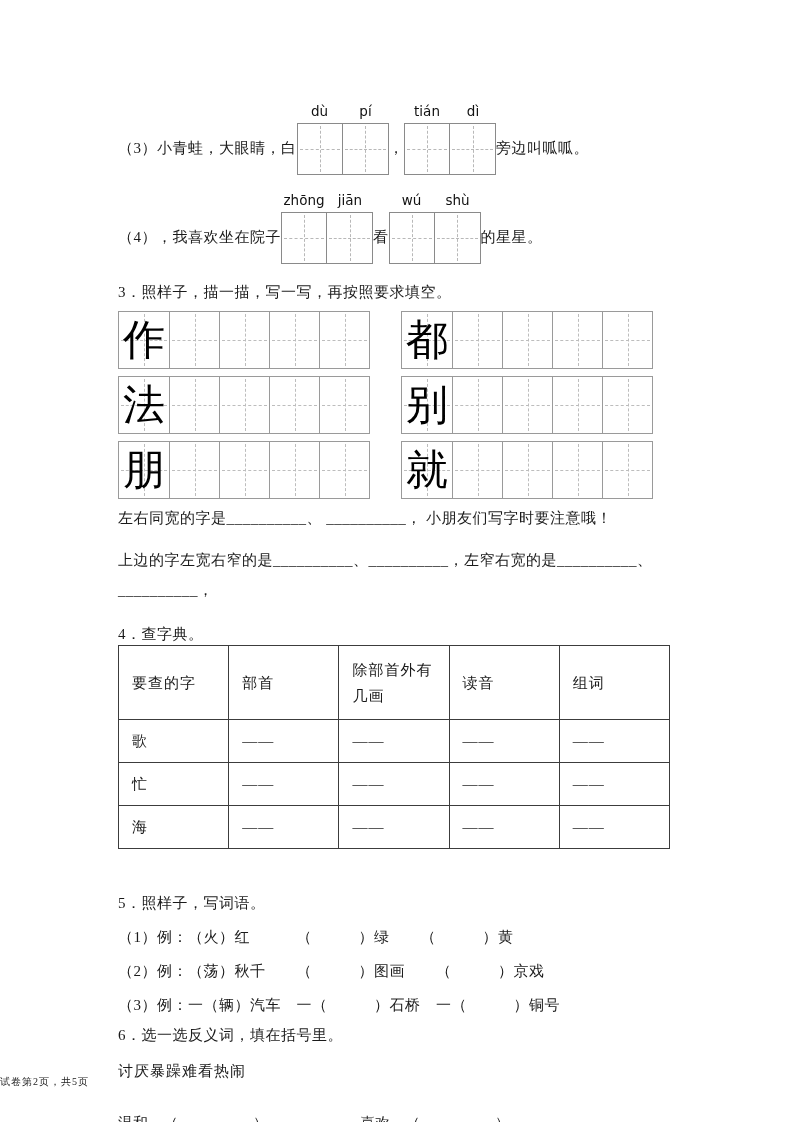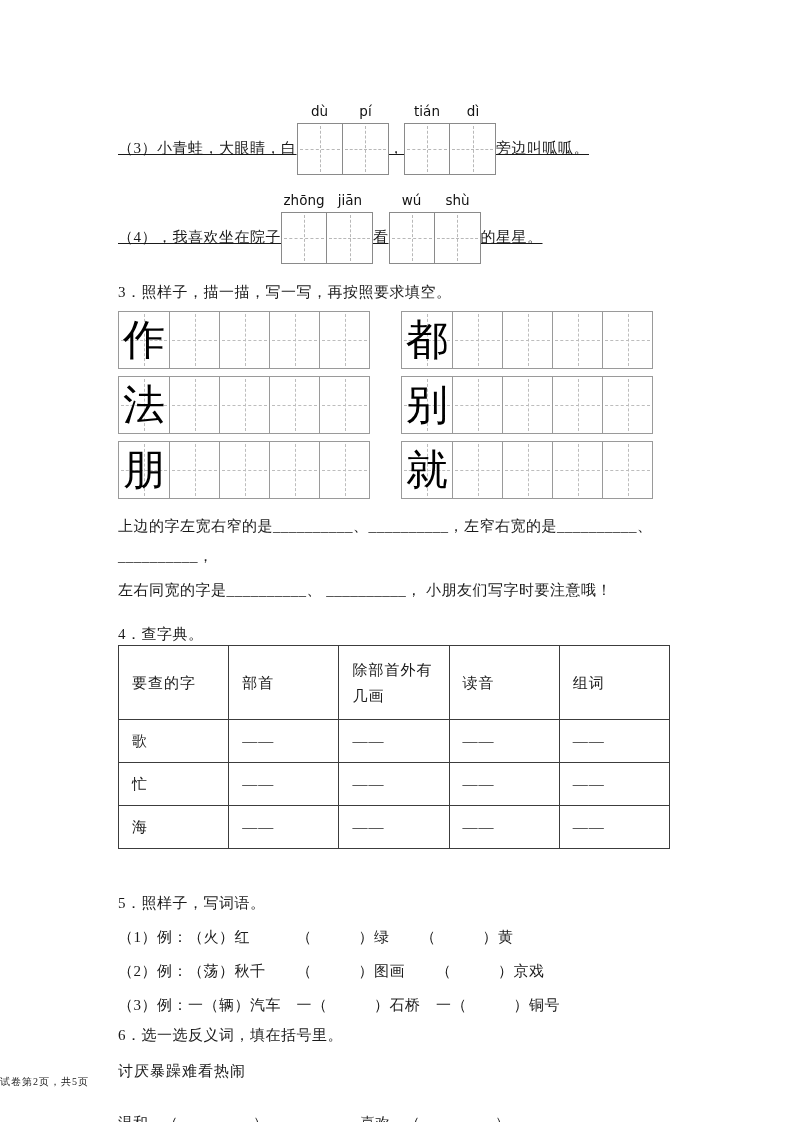--- a/index.html
+++ b/index.html
@@ -10,21 +10,21 @@
     margin:0 auto;
     background:#ffffff;
     font-family:"Liberation Serif","DejaVu Serif",serif;
     font-size:15px; color:#1a1a1a;
     padding:103px 116px 0 118px;
     overflow:hidden;
   }
 
   
   .py-row { display:flex; align-items:flex-end; }
-  .py-row .txt { padding-bottom:17px; white-space:pre; letter-spacing:0.5px;text-decoration:underline; }
+  .py-row .txt { padding-bottom:17px; white-space:pre; letter-spacing:0.5px; }
   .py-group { display:flex; flex-direction:column; }
   .py-labels { display:flex; height:20px; }
   .py-labels span {
     width:46px; text-align:center;
     font-family:"DejaVu Sans","Liberation Sans",sans-serif;
     font-size:13.5px; color:#111;
   }
   .py-boxes { display:flex; }
   .py-cell {
     width:46px; height:52px;
@@ -208,22 +208,22 @@
       <div class="tz-cell">
           <span class="tz-char">就</span>
         </div>
       <div class="tz-cell"></div>
       <div class="tz-cell"></div>
       <div class="tz-cell"></div>
       <div class="tz-cell"></div>
     </div>
   </div>
 
+  <p class="fill-line" style="margin-top:4px;">左右同宽的字是__________、 __________， 小朋友们写字时要注意哦！</p>
   <p class="fill-line">上边的字左宽右窄的是__________、__________，左窄右宽的是__________、__________，</p>
-  <p class="fill-line" style="margin-top:4px;">左右同宽的字是__________、 __________， 小朋友们写字时要注意哦！</p>
 
   <p class="q-title dict-title">4．查字典。</p>
   <table class="dict">
     <tbody>
         <tr>
       <th>要查的字</th>
       <th>部首</th>
       <th>除部首外有几画</th>
       <th>读音</th>
       <th>组词</th>

